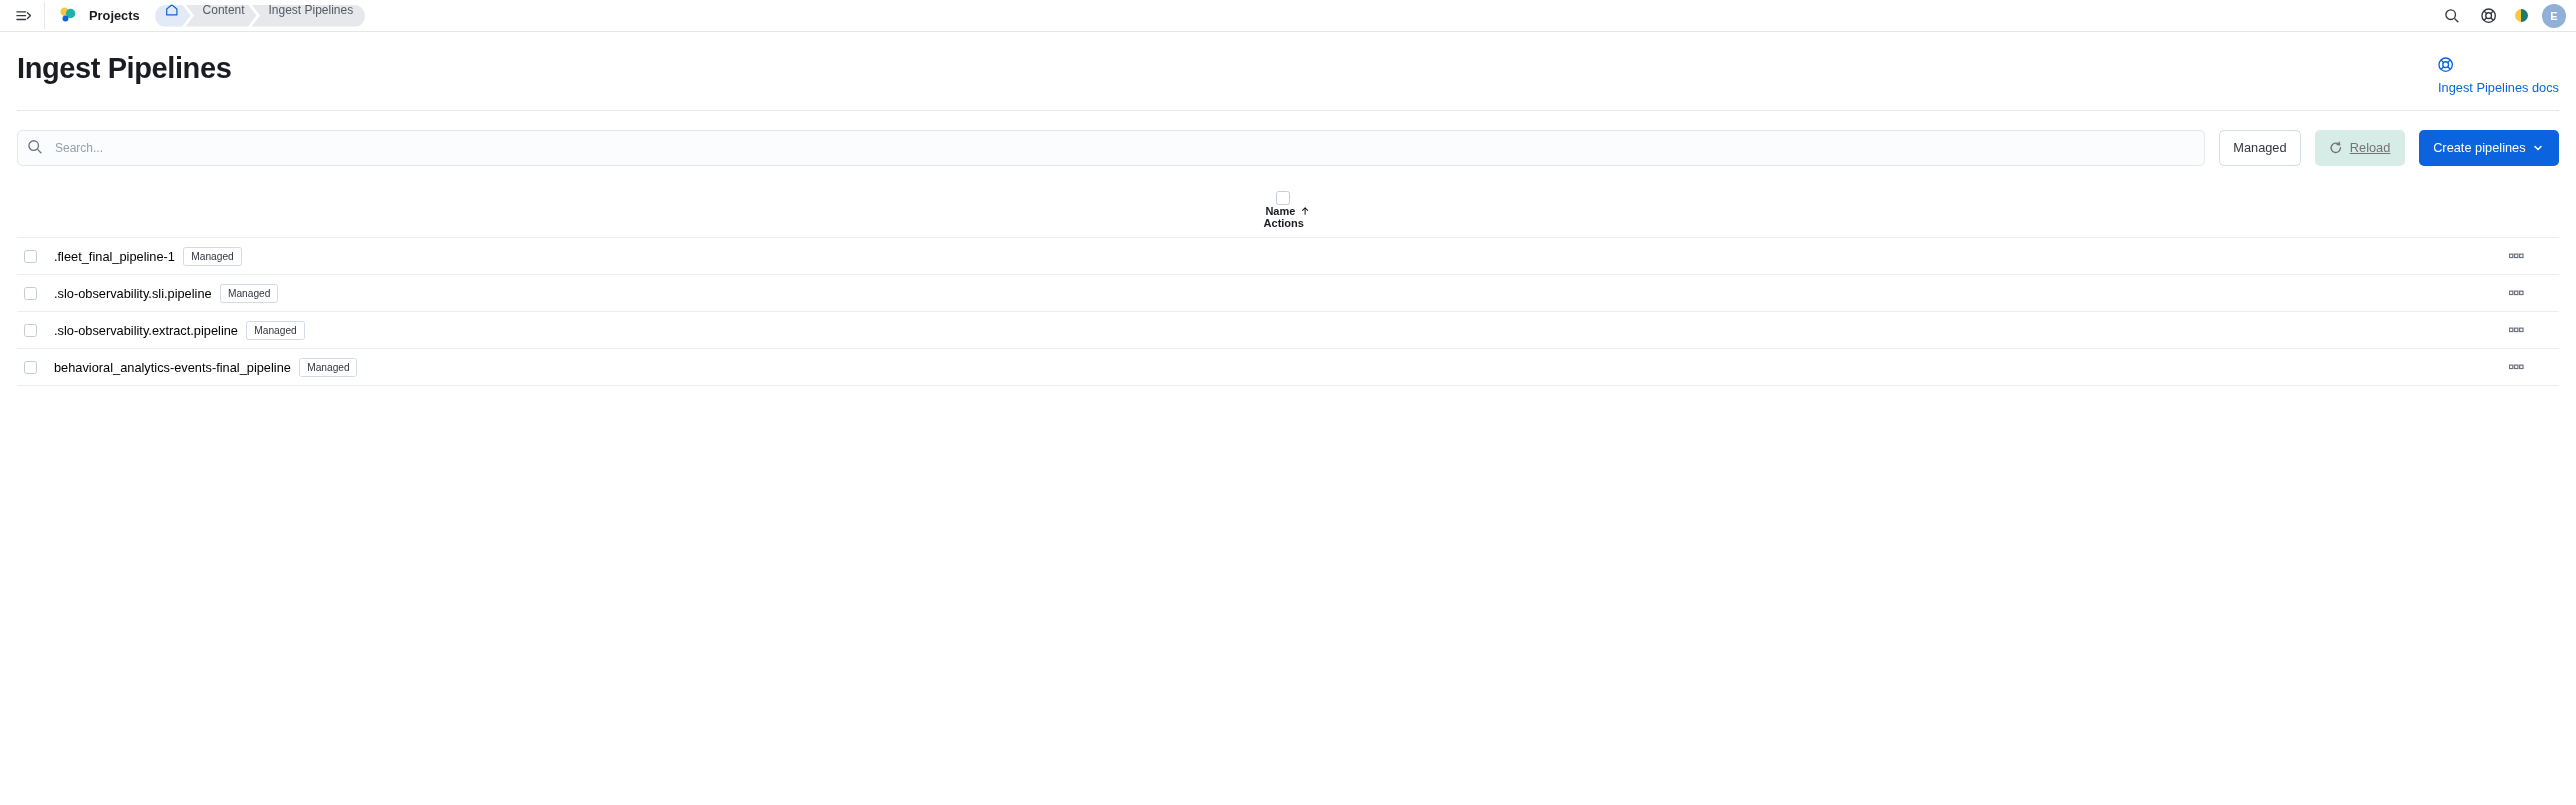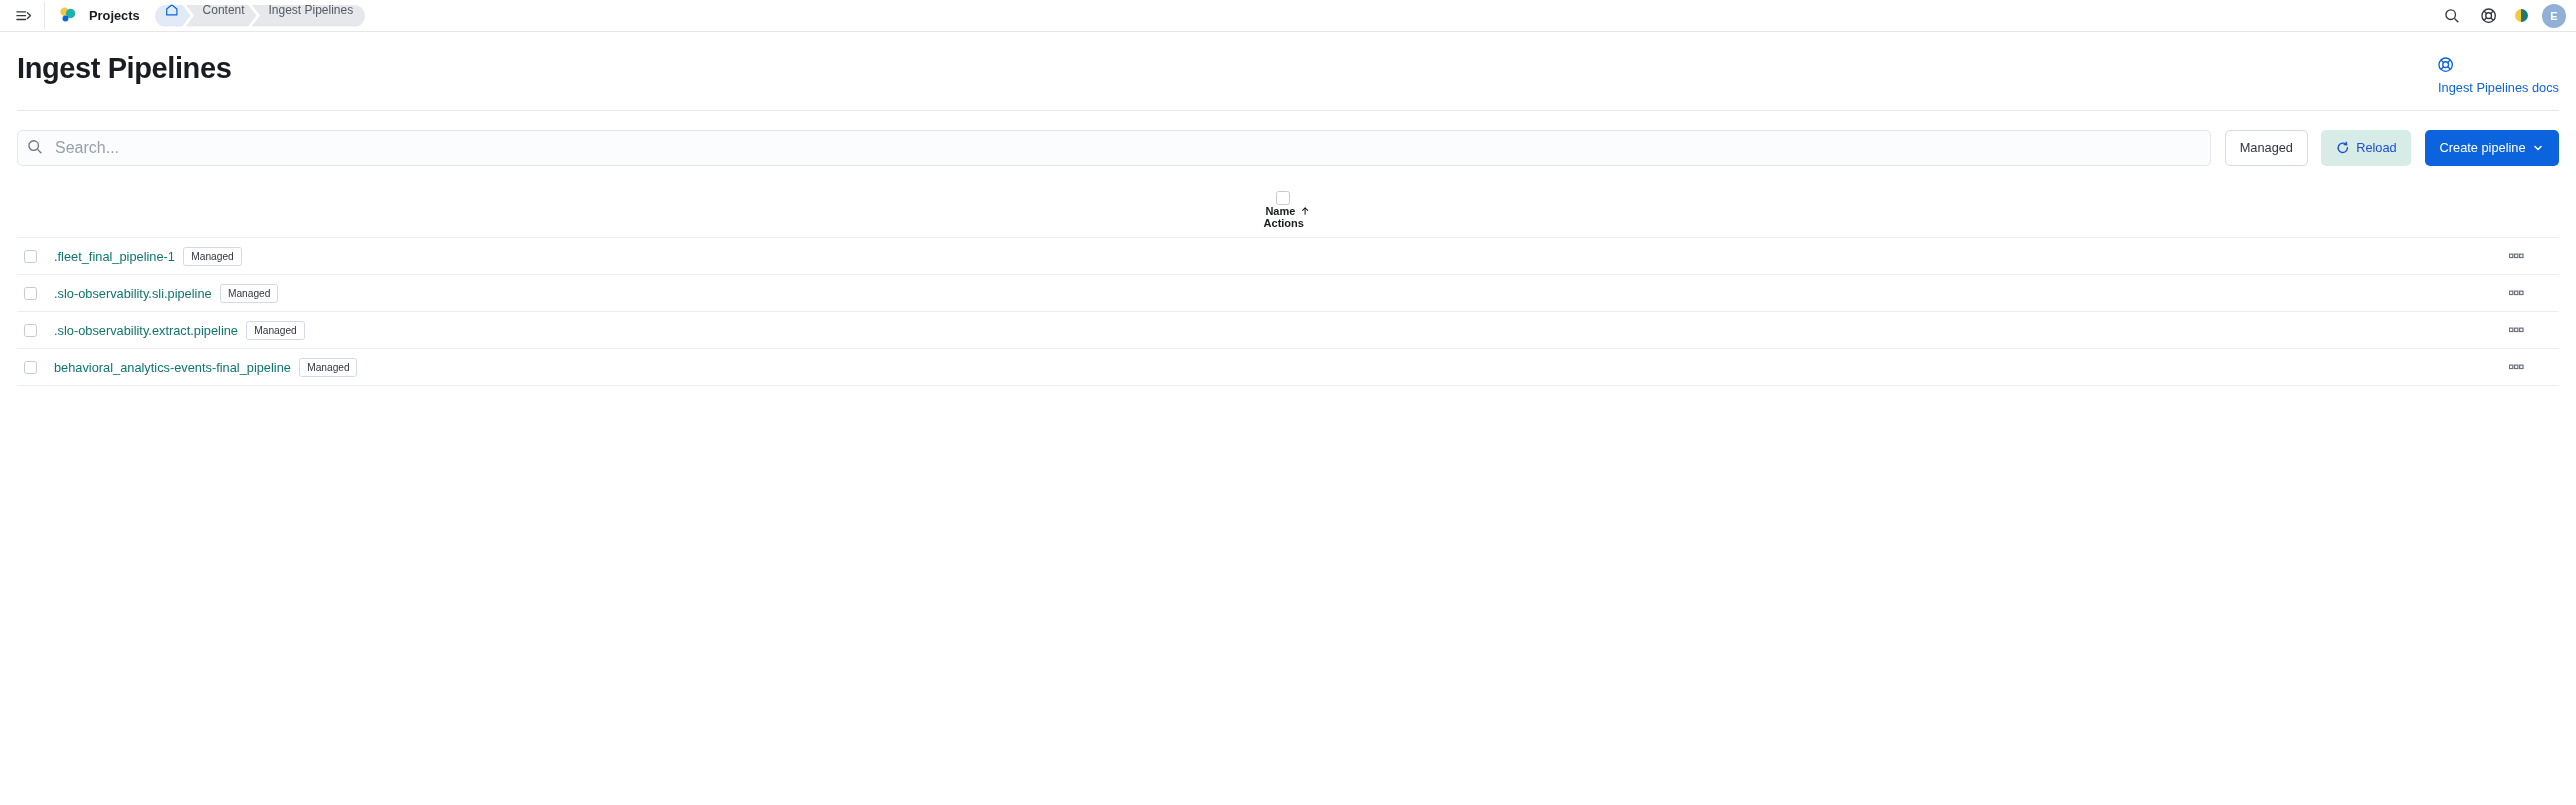--- a/index.html
+++ b/index.html
@@ -140,21 +140,21 @@
     flex: 1;
     position: relative;
   }
   .search-input {
     width: 100%;
     height: 36px;
     border: 0.9px solid #e4e6eb;
     background: #fbfcfd;
     border-radius: 5.1px;
     padding: 0 12px 0 37px;
-    font-size: 16px;
+    font-size: 12px;
     color: #1a1c21;
   }
   .search-input::placeholder { color: #98a0ab; }
   .search-icon-pos {
     position: absolute;
     left: 10.2px; top: 50%;
     transform: translateY(-50%);
     color: #6c727e;
   }
   .btn {
@@ -170,22 +170,23 @@
     border: 0.9px solid transparent;
     white-space: nowrap;
   }
   .btn-hollow {
     background: #fff;
     border-color: #d3dae6;
     color: #343741;
   }
   .btn-reload {
     background: #d7ece7;
-    color: #1d4ed8;
+    color: #737373;
     border-color: transparent;
+    text-decoration: underline;
   }
   .btn-primary {
     background: #0b64dd;
     color: #fff;
   }
   
   .table {
     width: 100%;
   }
   .thead-row,
@@ -207,21 +208,21 @@
   .col-actions { width: 77px; text-align: right; display: flex; justify-content: center; padding-right: 8.5px; }
   .checkbox {
     width: 13.6px; height: 13.6px;
     border: 0.9px solid #c4cbd6;
     border-radius: 2.6px;
     background: #fff;
     cursor: pointer;
   }
   .sort-arrow { color: #1a1c21; }
   .pipeline-link {
-    color: #0f766e;
+    color: #000000;
     font-weight: 500;
     font-size: 12.8px;
     cursor: pointer;
   }
   .badge {
     display: inline-flex;
     align-items: center;
     height: 19px;
     padding: 0 6.8px;
     border: 0.9px solid #d3dae6;
@@ -335,21 +336,21 @@
       <span>Managed</span>
     </button>
     <button class="btn btn-reload">
       <svg width="13.6" height="13.6" viewBox="0 0 16 16" fill="none" stroke="currentColor" stroke-width="1.6" stroke-linecap="round">
         <path d="M13.5 8a5.5 5.5 0 1 1-1.8-4.1"></path>
         <polyline points="12 1.5 12.5 4.5 9.5 4.2"></polyline>
       </svg>
       <span>Reload</span>
     </button>
     <button class="btn btn-primary">
-      <span>Create pipeline</span>
+      <span>Create pipelines</span>
       <svg width="12" height="12" viewBox="0 0 16 16" fill="none" stroke="currentColor" stroke-width="2" stroke-linecap="round">
         <polyline points="4 6 8 10 12 6"></polyline>
       </svg>
     </button>
   </div>
 
   <div class="table">
     <div class="thead-row">
       <div class="col-check">
         <div class="checkbox"></div>

